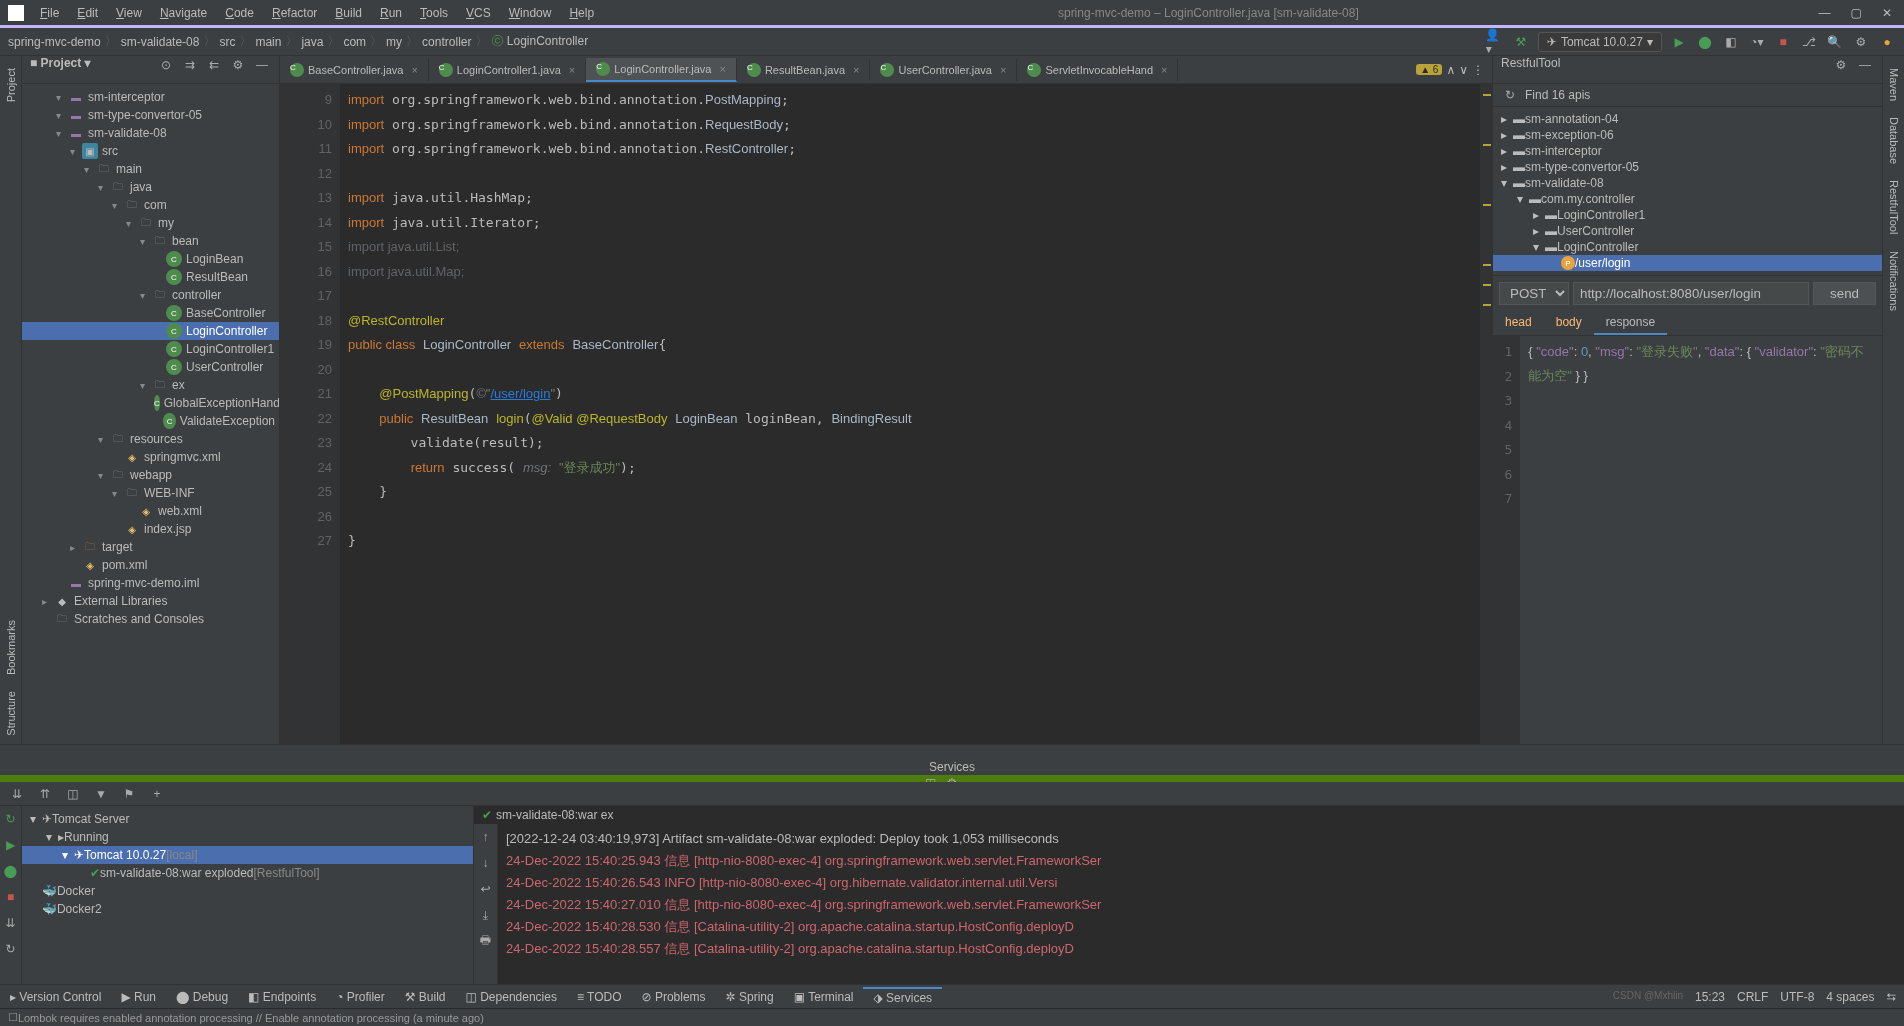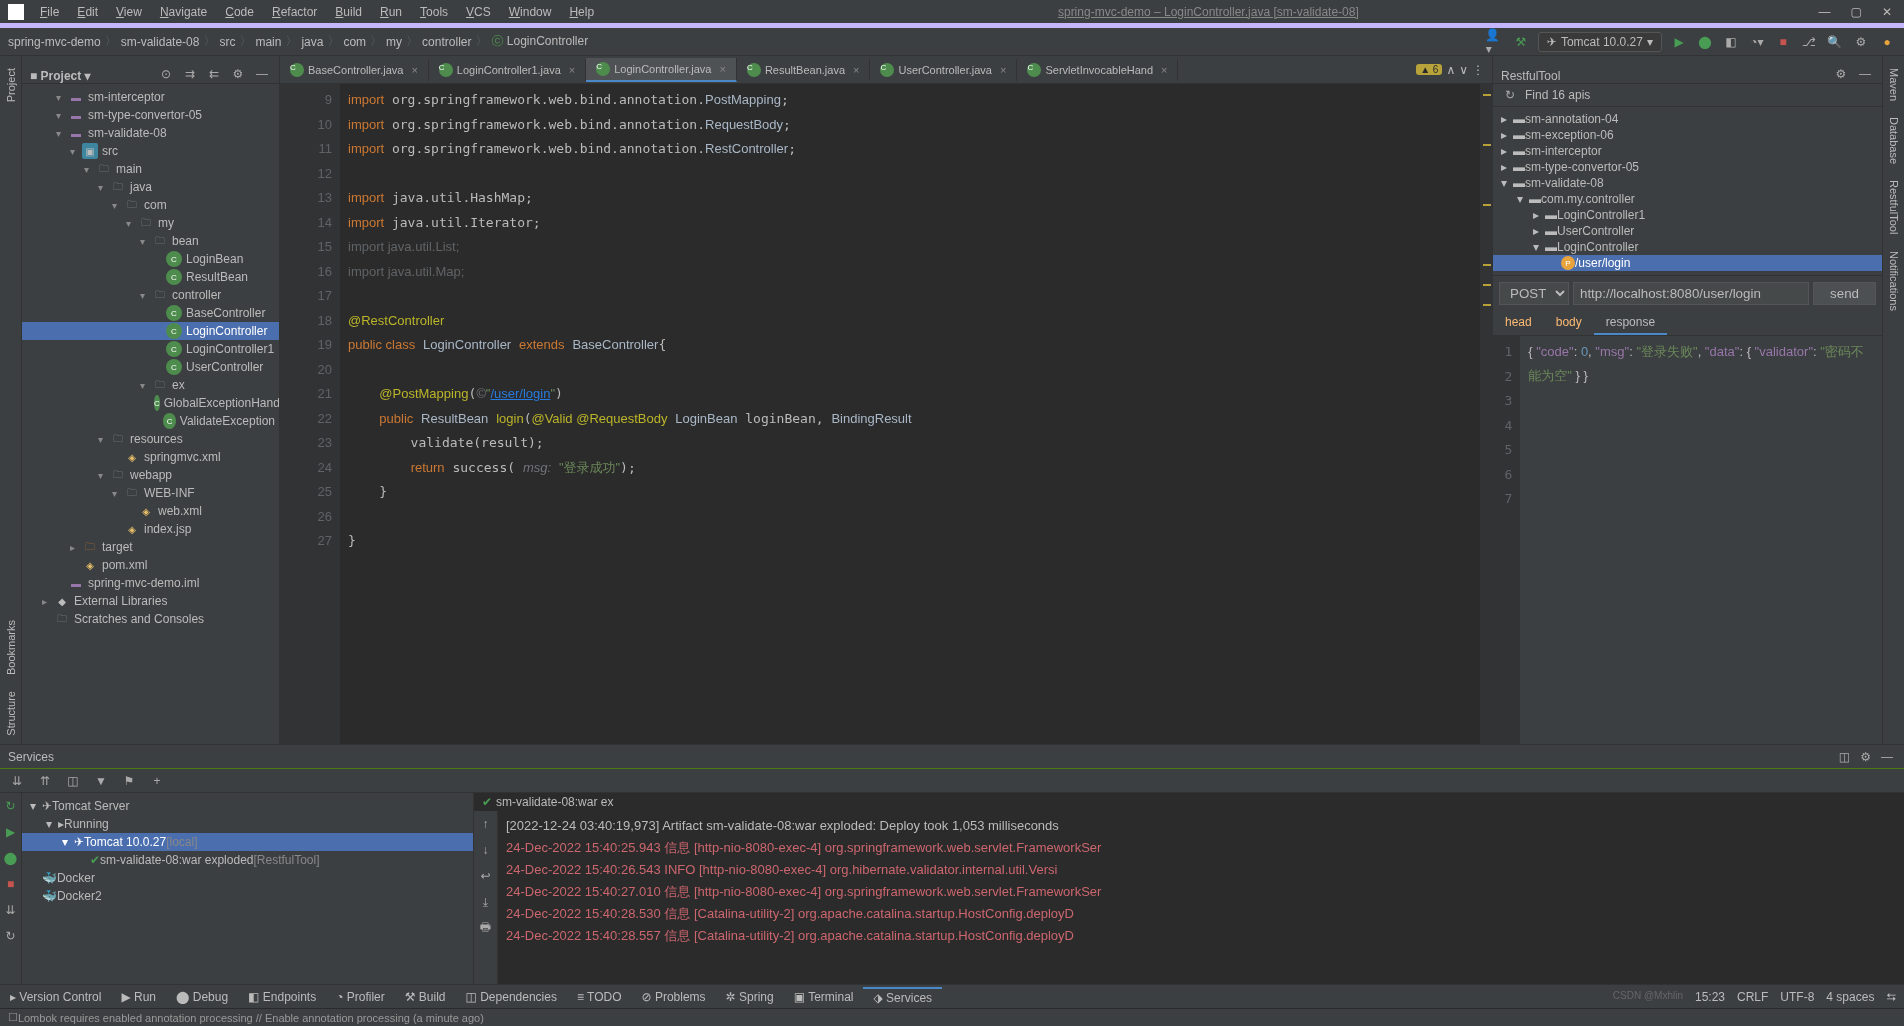--- a/index.html
+++ b/index.html
@@ -1,36 +1,36 @@
 <!DOCTYPE html>
 <html><head>
 <meta charset="utf-8">
 <style>
 * { margin:0; padding:0; box-sizing:border-box; font-family:'Segoe UI',Arial,sans-serif; }
 body { background:#2b2b2b; color:#bbb; font-size:12px; overflow:hidden; width:1904px; height:1026px; }
-.titlebar { height:28px; background:#3c3f41; display:flex; align-items:center; padding:0 8px; border-bottom:5px solid #c4b5fd; }
+.titlebar { height:28px; background:#3c3f41; display:flex; align-items:center; padding:0 8px; border-bottom:3px solid #c4b5fd; }
 .titlebar .logo { width:16px; height:16px; background:#fff; margin-right:8px; }
 .menu-items { display:flex; gap:2px; }
 .menu-items span { padding:4px 8px; cursor:pointer; color:#bbb; }
 .menu-items span u { text-decoration:underline; }
-.title-center { flex:1; text-align:center; color:#888;text-decoration:underline; }
+.title-center { flex:1; text-align:center; color:#888; }
 .window-controls { display:flex; gap:12px; color:#bbb; }
 .window-controls span { cursor:pointer; padding:0 4px; }
 .breadcrumb-bar { height:28px; background:#3c3f41; display:flex; align-items:center; padding:0 8px; border-bottom:1px solid #323232; justify-content:space-between; }
 .breadcrumbs { display:flex; align-items:center; gap:4px; color:#bbb; }
 .breadcrumbs .crumb { cursor:pointer; }
 .breadcrumbs .sep { color:#666; }
 .toolbar-right { display:flex; align-items:center; gap:8px; }
 .run-config { background:#3a3a3a; border:1px solid #555; padding:2px 8px; border-radius:3px; color:#bbb; display:flex; align-items:center; gap:4px; }
 .tool-icon { width:18px; height:18px; display:inline-flex; align-items:center; justify-content:center; cursor:pointer; color:#aaa; }
 .main-content { display:flex; height:calc(100% - 28px - 28px - 240px - 24px - 18px); }
 .left-sidebar { width:22px; background:#3c3f41; display:flex; flex-direction:column; align-items:center; padding-top:4px; border-right:1px solid #323232; }
 .left-sidebar .tab-label { writing-mode:vertical-lr; transform:rotate(180deg); padding:8px 2px; font-size:11px; cursor:pointer; }
 .project-panel { width:258px; background:#3c3f41; border-right:1px solid #323232; display:flex; flex-direction:column; }
-.panel-header { height:28px; display:flex; align-items:flex-end; justify-content:space-between; padding:0 8px; border-bottom:1px solid #323232; }
+.panel-header { height:28px; display:flex; align-items:flex-start; justify-content:space-between; padding:0 8px; border-bottom:1px solid #323232; }
 .panel-header .title { font-weight:bold; color:#bbb; }
 .panel-header .icons { display:flex; gap:6px; }
 .tree { overflow-y:auto; flex:1; padding:4px 0; }
 .tree-item { display:flex; align-items:center; padding:1px 4px; cursor:pointer; white-space:nowrap; }
 .tree-item.selected { background:#4b6eaf; color:#fff; }
 .tree-item .arrow { width:12px; color:#888; font-size:10px; }
 .tree-item .ticon { width:16px; height:16px; margin-right:4px; display:inline-flex; align-items:center; justify-content:center; font-size:10px; }
 .ticon.folder { color:#87939a; }
 .ticon.module { color:#9876aa; }
 .ticon.src { background:#3e86a0; border-radius:2px; }
@@ -67,21 +67,21 @@
 .resp-tabs { display:flex; border-bottom:1px solid #323232; }
 .resp-tabs span { padding:4px 12px; cursor:pointer; color:#fdba74; }
 .resp-tabs span.active { color:#bbb; border-bottom:2px solid #4a88c7; }
 .resp-body { flex:1; display:flex; font-family:'Consolas',monospace; font-size:13px; line-height:24px; }
 .resp-body .gutter { width:30px; }
 .resp-body .json { padding:4px 8px; }
 .json .key { color:#9876aa; }
 .json .num { color:#6897bb; }
 .json .jstr { color:#6a8759; }
 .bottom-panel { height:240px; background:#2b2b2b; border-top:1px solid #323232; display:flex; flex-direction:column; }
-.bottom-header { height:24px; background:#3c3f41; display:flex; align-items:center; justify-content:space-between; padding:4px 8px; border-bottom:1px solid #4d7c0f; }
+.bottom-header { height:24px; background:#3c3f41; display:flex; align-items:center; justify-content:space-between; padding:15px 8px; border-bottom:7px solid #4d7c0f;flex-direction:column; }
 .services-body { display:flex; flex:1; overflow:hidden; }
 .svc-toolbar { height:24px; background:#3c3f41; display:flex; align-items:center; padding:0 8px; gap:10px; border-bottom:1px solid #323232; }
 .svc-left { width:22px; background:#3c3f41; display:flex; flex-direction:column; align-items:center; gap:8px; padding-top:4px; border-right:1px solid #323232; }
 .svc-tree { width:452px; background:#3c3f41; border-right:1px solid #323232; }
 .svc-tree-inner { padding:4px 0; }
 .svc-item { display:flex; align-items:center; padding:2px 4px; cursor:pointer; }
 .svc-item.selected { background:#4b6eaf; color:#fff; }
 .svc-logs-col { flex:1; display:flex; flex-direction:column; }
 .svc-log-tabs { height:24px; background:#3c3f41; display:flex; align-items:center; gap:4px; padding:0 8px; border-bottom:1px solid #323232; }
 .svc-artifact { padding:2px 8px; color:#bbb; display:flex; align-items:center; gap:4px; }

